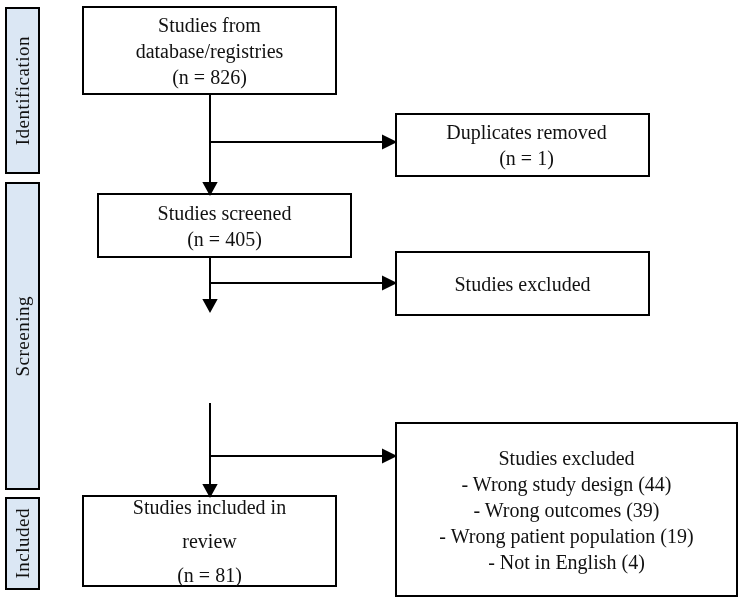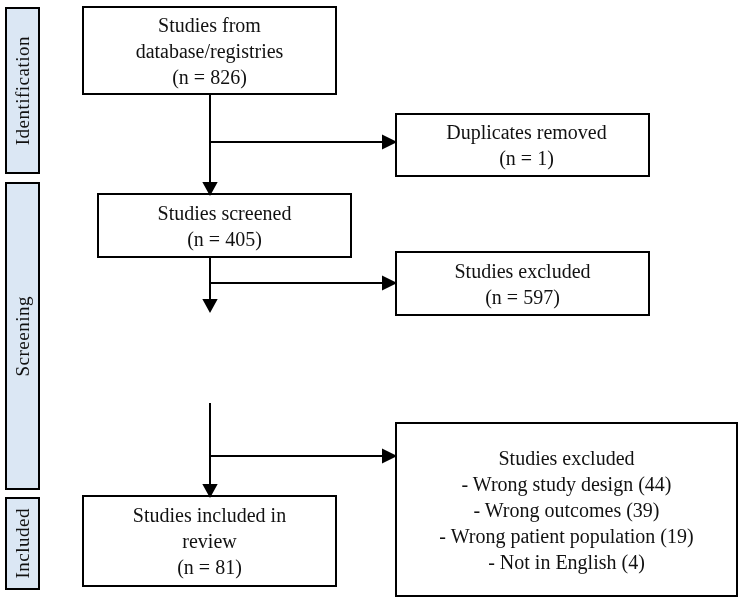--- a/index.html
+++ b/index.html
@@ -75,21 +75,20 @@
     <span class="line">(n = 1)</span>
   </div>
 
   <div class="box" style="left:97px;top:193px;width:255px;height:65px;">
     <span class="line">Studies screened</span>
     <span class="line">(n = 405)</span>
   </div>
 
   <div class="box" style="left:395px;top:251px;width:255px;height:65px;">
     <span class="line">Studies excluded</span>
-    <span class="line">(n = 597)</span>
   </div>
 
 
   <div class="box" style="left:395px;top:422px;width:343px;height:175px;">
     <span class="line">Studies excluded</span>
     <span class="line reason-row">
       <span>-</span>
       <span>Wrong study design (44)</span>
     </span>
     <span class="line reason-row">
@@ -99,21 +98,21 @@
     <span class="line reason-row">
       <span>-</span>
       <span>Wrong patient population (19)</span>
     </span>
     <span class="line reason-row">
       <span>-</span>
       <span>Not in English (4)</span>
     </span>
   </div>
 
-  <div class="box" style="left:82px;top:495px;width:255px;height:92px;">
+  <div class="box" style="left:82px;top:495px;width:255px;height:92px;gap:8px;">
     <span class="line">Studies included in</span>
     <span class="line">review</span>
     <span class="line">(n = 81)</span>
   </div>
 
   <svg class="arrows" width="747" height="606" viewBox="0 0 747 606">
     <g stroke="#000" stroke-width="2" fill="#000">
 
       <line x1="210" y1="95" x2="210" y2="184"></line>
       <polygon points="204,183 216,183 210,194"></polygon>

